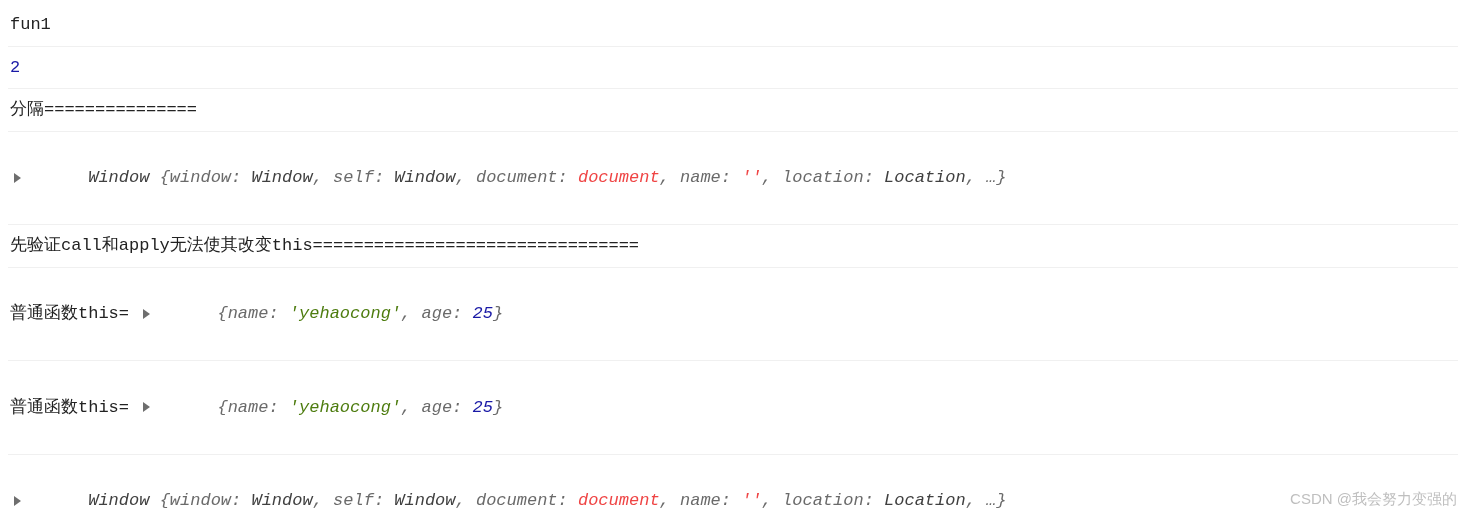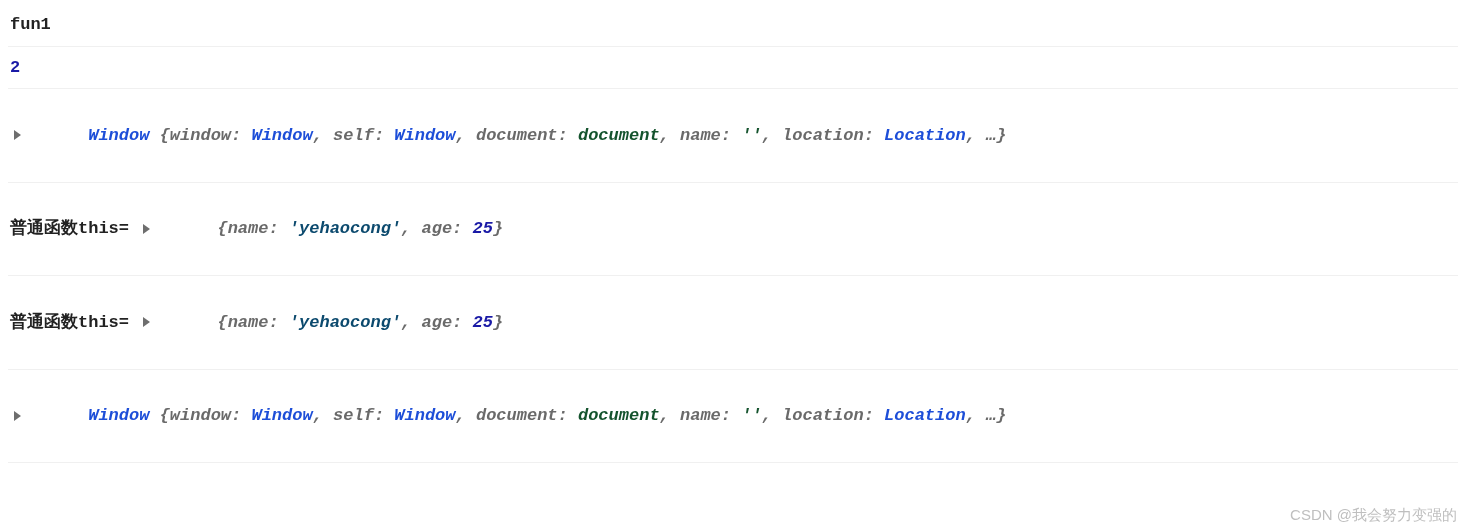--- a/index.html
+++ b/index.html
@@ -15,68 +15,73 @@
     width: 1450px;
   }
   .row {
     display: flex;
     flex-wrap: wrap;
     align-items: center;
     padding: 8px 2px;
     border-bottom: 1px solid #f0f0f0;
     line-height: 1.5;
     white-space: pre-wrap;
-    font-weight: bold;
   }
   .expander {
     display: inline-block;
     width: 0; height: 0;
     border-top: 5px solid transparent;
     border-bottom: 5px solid transparent;
     border-left: 7px solid #6e6e6e;
     margin: 0 6px 0 4px;
     vertical-align: middle;
   }
   .italic { font-style: italic; }
   .gray { color: #6a6a6a; }
-  .kw { color: #1d4ed8; }
+  .kw { color: #404040; }
   .number { color: #1a1aa6; }
-  .string { color: #0c4a6e; }
-  .propstr { color: #14532d; }
+  .string { color: #4d7c0f; }
+  .propstr { color: #ef4444; }
   .watermark {
     position: fixed;
     right: 12px;
-    bottom: 6px;
+    bottom: 22px;
     color: #bfbfbf;
     font-family: "Microsoft YaHei", sans-serif;
     font-size: 15px;
     pointer-events: none;
   }
 </style>
 </head>
 <body>
 
 <div class="console">
 
   <div class="row">
     <span>fun1</span>
   </div>
 
   <div class="row">
     <span class="number">2</span>
   </div>
 
+  <div class="row">
+    <span>分隔===============</span>
+  </div>
 
   <div class="row">
     <span class="expander"></span>
     <span class="italic">
       <span class="kw">Window</span><span class="gray"> {</span><span class="gray">window:</span><span class="kw"> Window</span><span class="gray">, </span><span class="gray">self:</span><span class="kw"> Window</span><span class="gray">, </span><span class="gray">document:</span><span class="propstr"> document</span><span class="gray">, </span><span class="gray">name:</span><span class="propstr"> ''</span><span class="gray">, </span><span class="gray">location:</span><span class="kw"> Location</span><span class="gray">, …}</span>
     </span>
   </div>
 
+  <div class="row">
+    <span>先验证call和apply无法使其改变this================================</span>
+  </div>
 
   <div class="row">
     <span>普通函数this= </span>
     <span class="expander"></span>
     <span class="italic">
       <span class="gray">{</span><span class="gray">name:</span><span class="string"> 'yehaocong'</span><span class="gray">, </span><span class="gray">age:</span><span class="number"> 25</span><span class="gray">}</span>
     </span>
   </div>
 
   <div class="row">

